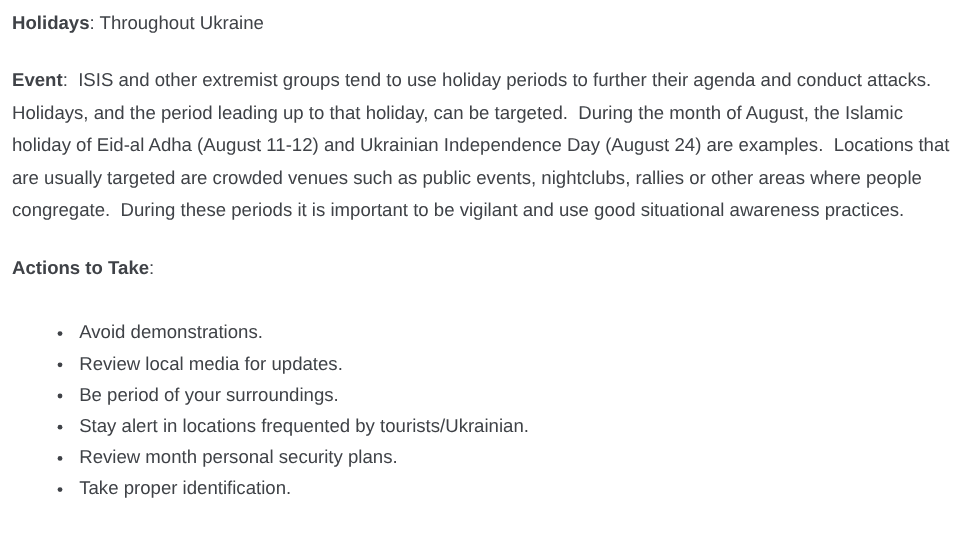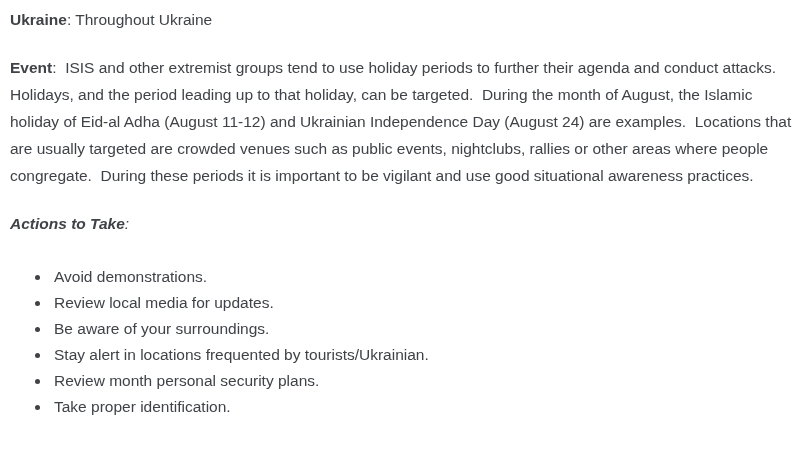--- a/index.html
+++ b/index.html
@@ -29,52 +29,51 @@
   .para .label {
     font-weight: bold;
   }
   .para .value,
   .para .colon {
     font-weight: normal;
     white-space: pre-wrap;
   }
   .actions-heading {
     margin: 0 0 11px 0;
-    font-style: italic;
   }
   ul.actions-list {
-    margin: 0;
+    margin: 12px;
     padding: 16px 0 0 41px;
     list-style: disc outside;
   }
   ul.actions-list li {
     font-size: 15.5px;
     line-height: 26px;
     padding-left: 3px;
   }
 </style>
 </head>
 <body>
 
 <div class="doc">
 
   <p class="para">
-    <span class="label">Ukraine</span><span class="value">: Throughout Ukraine</span>
+    <span class="label">Holidays</span><span class="value">: Throughout Ukraine</span>
   </p>
 
   <p class="para">
     <span class="label">Event</span><span class="value">:  ISIS and other extremist groups tend to use holiday periods to further their agenda and conduct attacks.  Holidays, and the period leading up to that holiday, can be targeted.  During the month of August, the Islamic holiday of Eid-al Adha (August 11-12) and Ukrainian Independence Day (August 24) are examples.  Locations that are usually targeted are crowded venues such as public events, nightclubs, rallies or other areas where people congregate.  During these periods it is important to be vigilant and use good situational awareness practices.</span>
   </p>
 
   <p class="para actions-heading">
     <span class="label">Actions to Take</span><span class="colon">:</span>
   </p>
 
   <ul class="actions-list">
     <li>Avoid demonstrations.</li>
     <li>Review local media for updates.</li>
-    <li>Be aware of your surroundings.</li>
+    <li>Be period of your surroundings.</li>
     <li>Stay alert in locations frequented by tourists/Ukrainian.</li>
     <li>Review month personal security plans.</li>
     <li>Take proper identification.</li>
   </ul>
 
 </div>
 
 </body></html>

